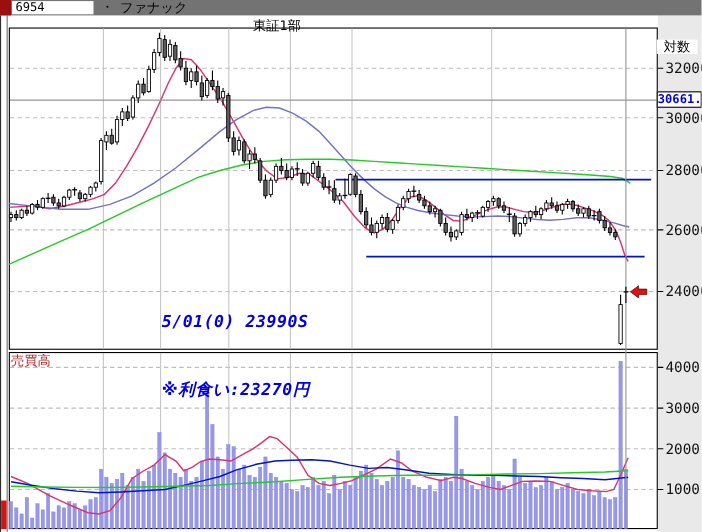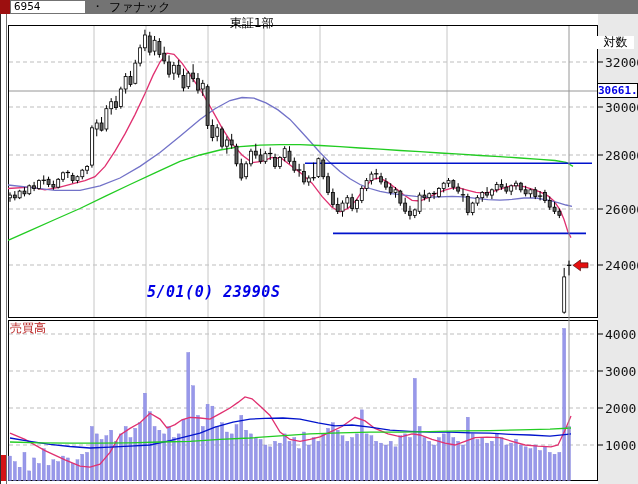--- a/index.html
+++ b/index.html
@@ -452,20 +452,21 @@
 
   <div class="frame-a"></div>
   <div class="frame-b"></div>
   <div class="red-strip" style="background: rgb(212, 20, 20);"></div>
 
   <div class="cross-label" style="color: rgb(0, 0, 230);">30661.4</div>
   <div class="vol-title">売買高</div>
 
   <div class="annot" style="color: rgb(0, 0, 230); font-style: italic;">
     <div>5/01(0) 23990S</div>
+    <div>※利食い:23270円</div>
   </div>
 
   <div class="hdr" style="background: #737373;">
     <div class="hdr-darksq" style="background: rgb(156, 15, 15);"></div>
     <div class="code-box">6954</div>
     <div class="hdr-bullet">・</div>
     <div class="hdr-name">ファナック</div>
     <div class="hdr-market">東証1部</div>
     <div class="scale-box">対数</div>
   </div>

